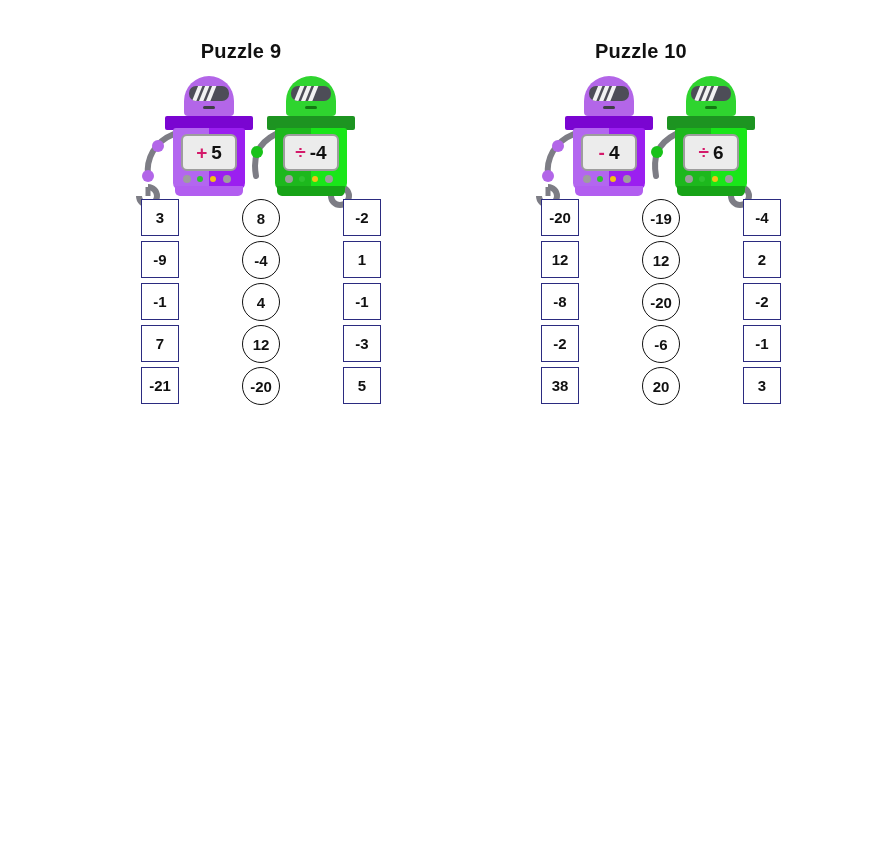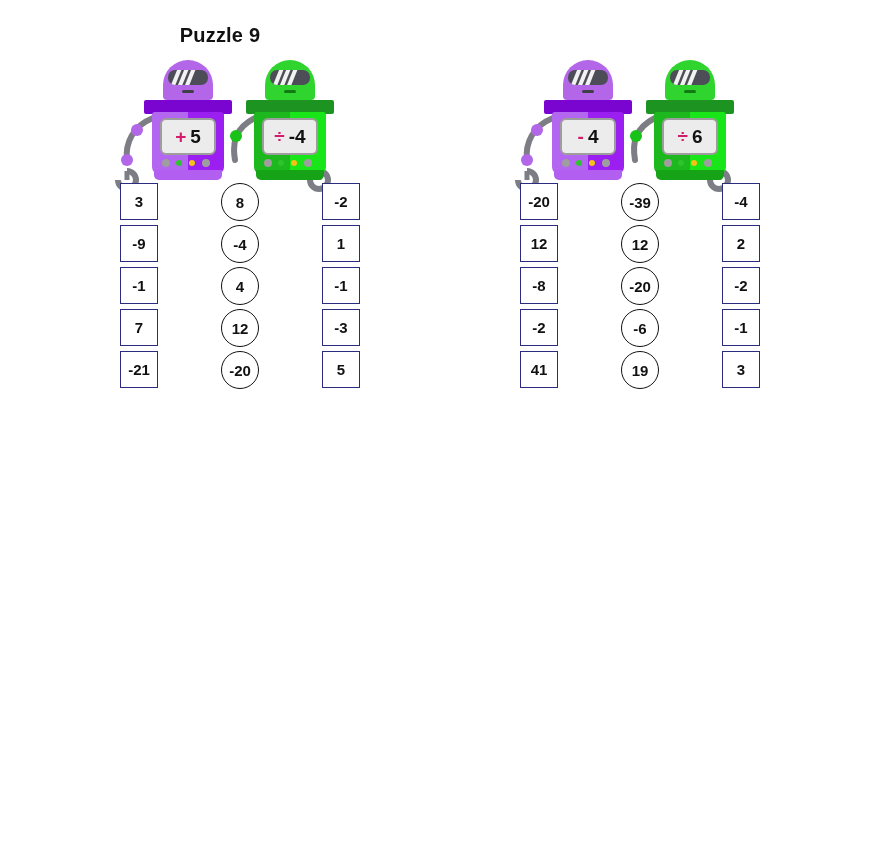--- a/index.html
+++ b/index.html
@@ -3,21 +3,21 @@
 <meta charset="utf-8">
 <style>
   html,body{margin:0;padding:0;}
   body{
     width:880px;height:850px;
     background:#ffffff;
     font-family:"Liberation Sans", sans-serif;
     position:relative;
     overflow:hidden;
   }
-  .puzzle{position:absolute;top:0;width:440px;height:420px;}
+  .puzzle{position:absolute;top:16px;width:440px;height:420px;margin-left:21px;}
   #puzzle-0{left:0;}
   #puzzle-1{left:400px;}
 
   .puzzle-title{
     position:absolute;top:24px;left:0;width:440px;
     text-align:center;
     font-size:20px;font-weight:bold;color:#111111;
     letter-spacing:0.2px;
   }
 
@@ -179,20 +179,21 @@
   <div class="col col-right">
     <div class="cell-box">-2</div>
     <div class="cell-box">1</div>
     <div class="cell-box">-1</div>
     <div class="cell-box">-3</div>
     <div class="cell-box">5</div>
   </div>
 </div>
 
 <div class="puzzle" id="puzzle-1">
+  <div class="puzzle-title">Puzzle 10</div>
 
   <div class="robot robot-a">
     <svg class="arm-svg" viewBox="0 0 160 92">
       <path d="M 45 20 C 25 28 17 45 19 62" fill="none" stroke="#7d7d85" stroke-width="6" stroke-linecap="round"></path>
       <path d="M 83 20 C 100 30 103 45 100 62" fill="none" stroke="#7d7d85" stroke-width="6" stroke-linecap="round"></path>
       <circle cx="29" cy="32" r="6" fill="#b266e8"></circle>
       <circle cx="100" cy="38" r="6" fill="#b266e8"></circle>
       <circle cx="19" cy="62" r="6" fill="#b266e8"></circle>
       <path d="M 19 82 m -9 0 a 9 9 0 1 0 9 -9" fill="none" stroke="#7d7d85" stroke-width="6"></path>
       <path d="M 19 73 L 19 82" stroke="#7d7d85" stroke-width="5"></path>
@@ -253,28 +254,28 @@
       <span class="led led3"></span>
       <span class="led led4"></span>
     </div>
   </div>
 
   <div class="col col-left">
     <div class="cell-box">-20</div>
     <div class="cell-box">12</div>
     <div class="cell-box">-8</div>
     <div class="cell-box">-2</div>
-    <div class="cell-box">41</div>
+    <div class="cell-box">38</div>
   </div>
   <div class="col col-mid">
-    <div class="cell-circle">-39</div>
+    <div class="cell-circle">-19</div>
     <div class="cell-circle">12</div>
     <div class="cell-circle">-20</div>
     <div class="cell-circle">-6</div>
-    <div class="cell-circle">19</div>
+    <div class="cell-circle">20</div>
   </div>
   <div class="col col-right">
     <div class="cell-box">-4</div>
     <div class="cell-box">2</div>
     <div class="cell-box">-2</div>
     <div class="cell-box">-1</div>
     <div class="cell-box">3</div>
   </div>
 </div>
 

